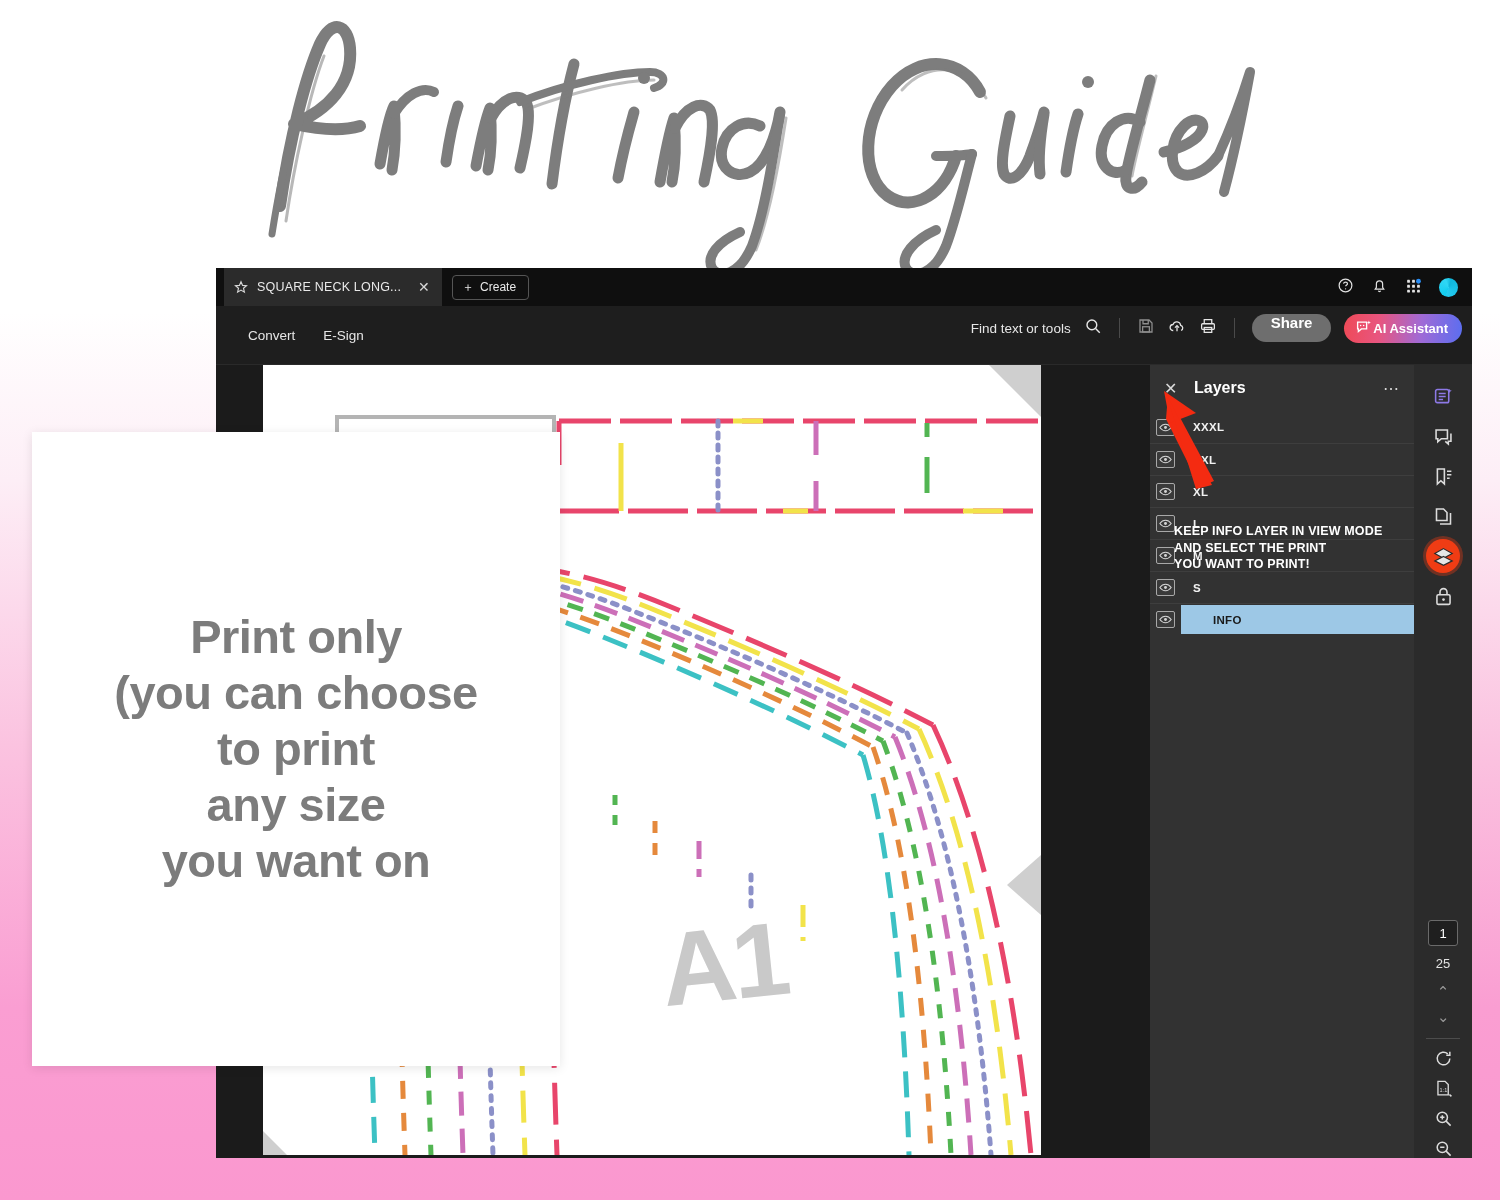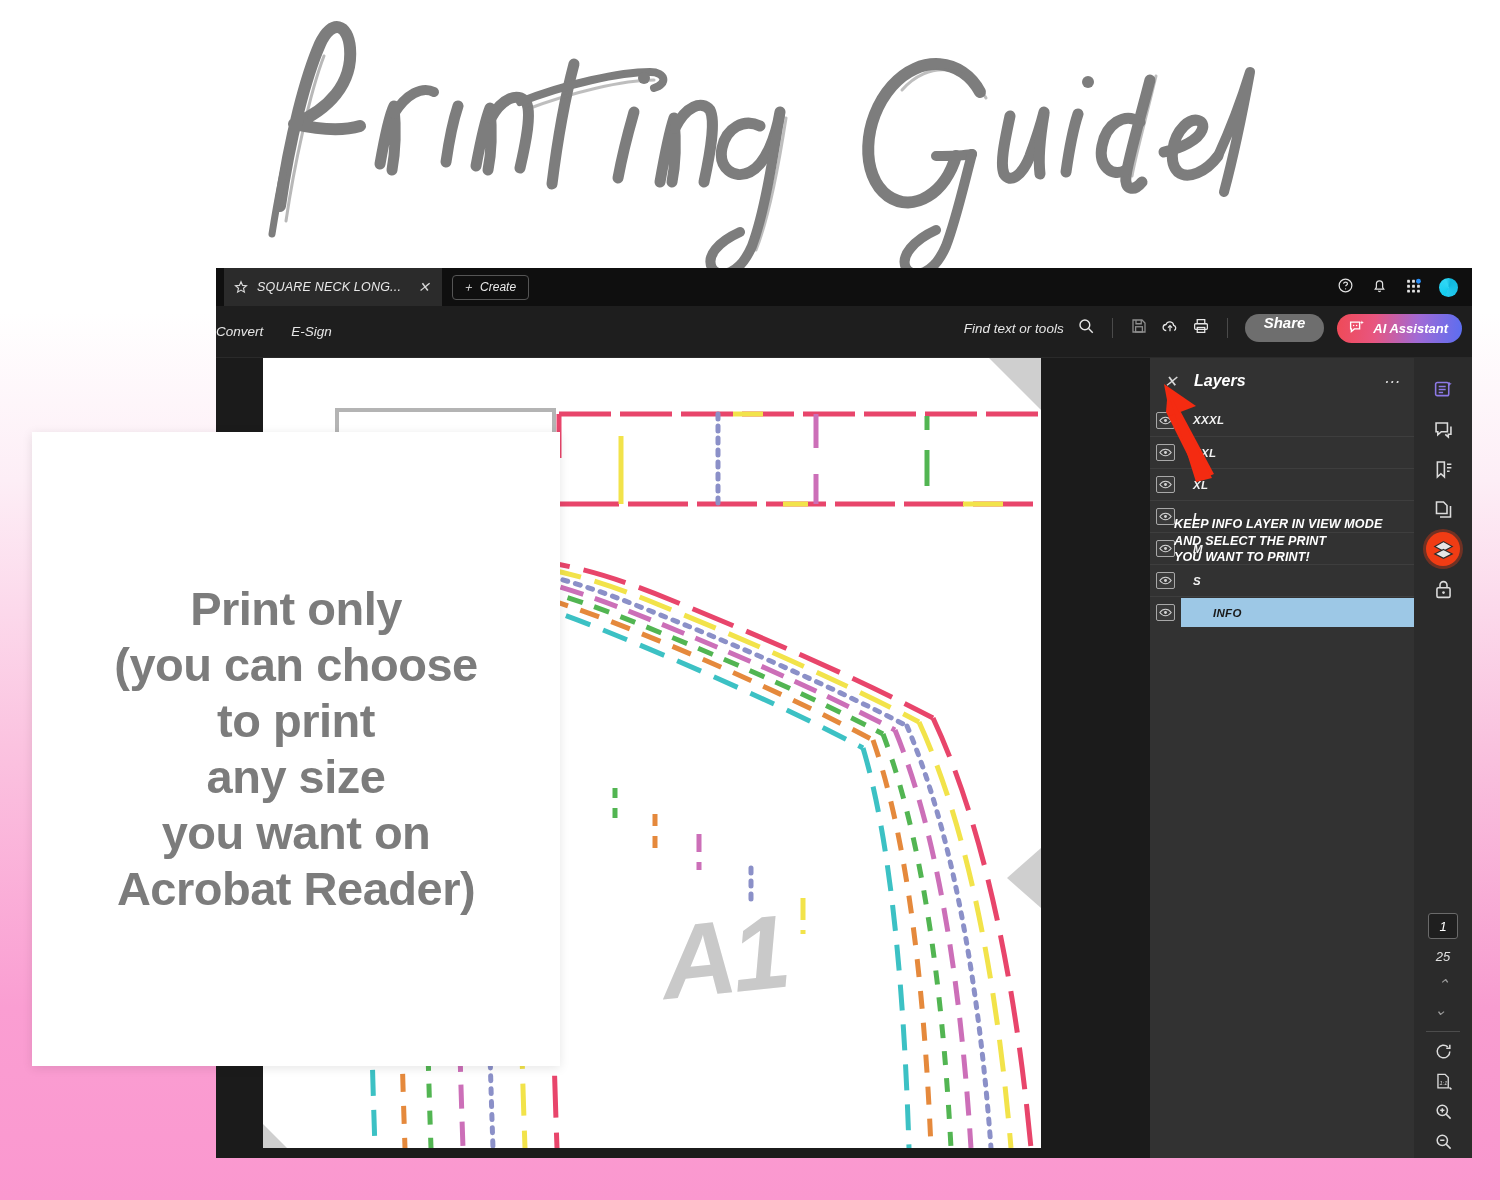--- a/index.html
+++ b/index.html
@@ -14,21 +14,21 @@
   #guide-title {
     position:absolute; left:0; top:8px; width:1500px; height:260px;
     display:flex; align-items:center; justify-content:center;
     pointer-events:none;
   }
   #guide-title svg { width:1060px; height:265px; }
 
   
   #app-window {
     position:absolute; left:216px; top:268px; width:1256px; height:890px;
-    background:#a3a3a3; overflow:hidden;font-style:italic;
+    background:#a3a3a3; overflow:hidden;
   }
 
   
   #tab-bar {
     position:relative; height:38px; background:#0f0f0f;
     display:flex; align-items:center; padding-left:8px;
   }
   .tab {
     display:flex; align-items:center; gap:9px; height:38px;
     padding:0 12px 0 10px; background:#2b2b2b; color:#e9e9e9;
@@ -46,42 +46,42 @@
     display:flex; align-items:center; gap:17px;
   }
   #titlebar-right svg { width:17px; height:17px; }
   .avatar {
     width:19px; height:19px; border-radius:50%;
     background: conic-gradient(from 200deg, #13cdf0 0deg, #30d7f5 140deg, #0fb6dc 180deg, #25cdf2 360deg);
   }
 
   
   #toolbar {
-    position:relative; height:52px; background:#1e1e1e;
-    display:flex; align-items:center; padding-left:0;
+    position:relative; height:59px; background:#1e1e1e;
+    display:flex; align-items:center; padding-left:32px;
     border-bottom:1px solid #2a2a2a;
   }
   .menu-item { color:#e6e6e6; font-size:13.5px; margin-right:28px; }
   #toolbar-right {
     position:absolute; right:10px; top:0; height:44px;
     display:flex; align-items:center; gap:13px;
   }
   #find-label { color:#e6e6e6; font-size:13.5px; }
   .tb-sep { width:1px; height:20px; background:#4a4a4a; margin:0 4px; }
   #toolbar-right svg { width:18px; height:18px; }
   #share-btn {
     height:28px; padding:0 19px; border-radius:14px; background:#6e6e6e;
     color:#fff; font-size:15px; font-weight:bold;
     display:flex; align-items:flex-start;
   }
   #ai-btn {
     height:29px; padding:0 14px 0 11px; border-radius:15px;
     background:linear-gradient(95deg,#ef4a57 0%,#e8557f 30%,#a06ad6 65%,#5b6ef0 100%);
     color:#fff; font-size:13px; font-weight:bold;
-    display:flex; align-items:center; gap:7px;
+    display:flex; align-items:center; 
   }
 
   
   #work-area { position:relative; height:808px; background:#1b1b1b; }
 
   
   #doc-page {
     position:absolute; left:47px; top:0px; width:778px; height:790px;
     background:#fff; overflow:hidden;
   }
@@ -564,14 +564,13 @@
 
   </div>
 </div>
 
 <div id="overlay-note">
   <div class="line">Print only</div>
   <div class="line">(you can choose</div>
   <div class="line">to print</div>
   <div class="line">any size</div>
   <div class="line">you want on</div>
-  <div class="line">Acrobat Reader)</div>
 </div>
 
 </body></html>

